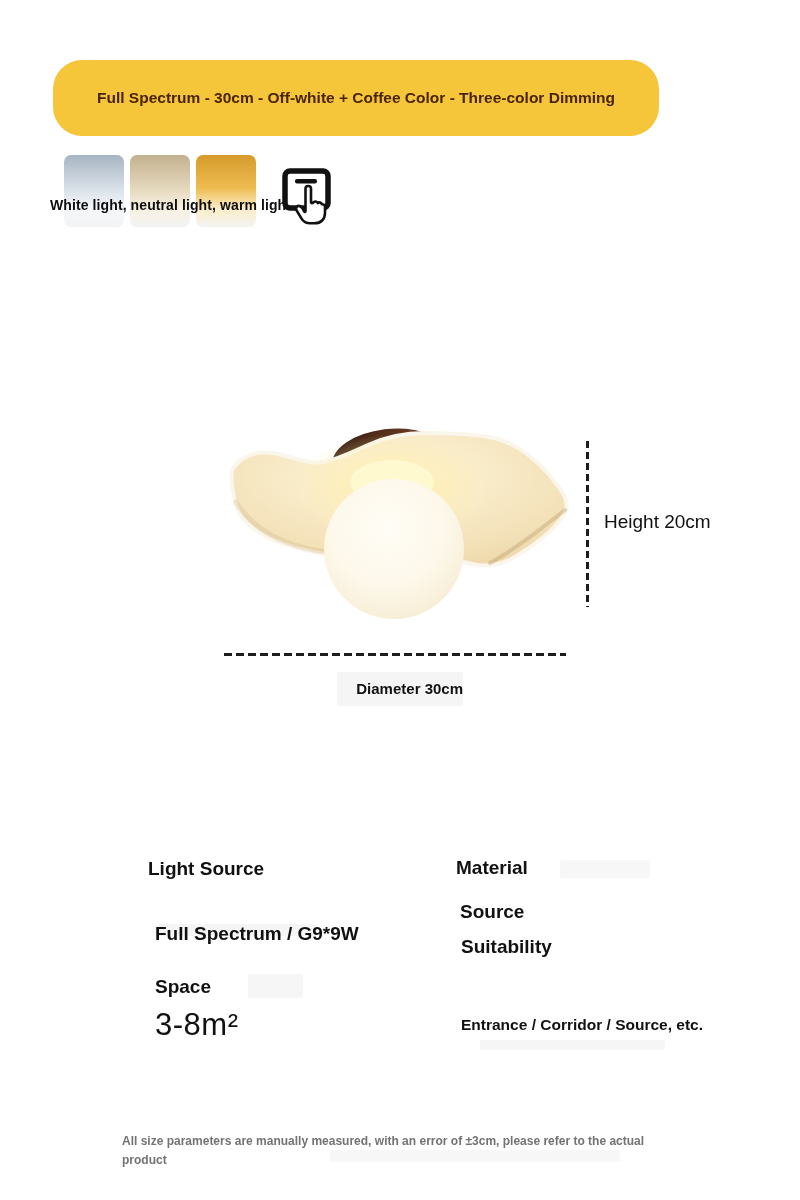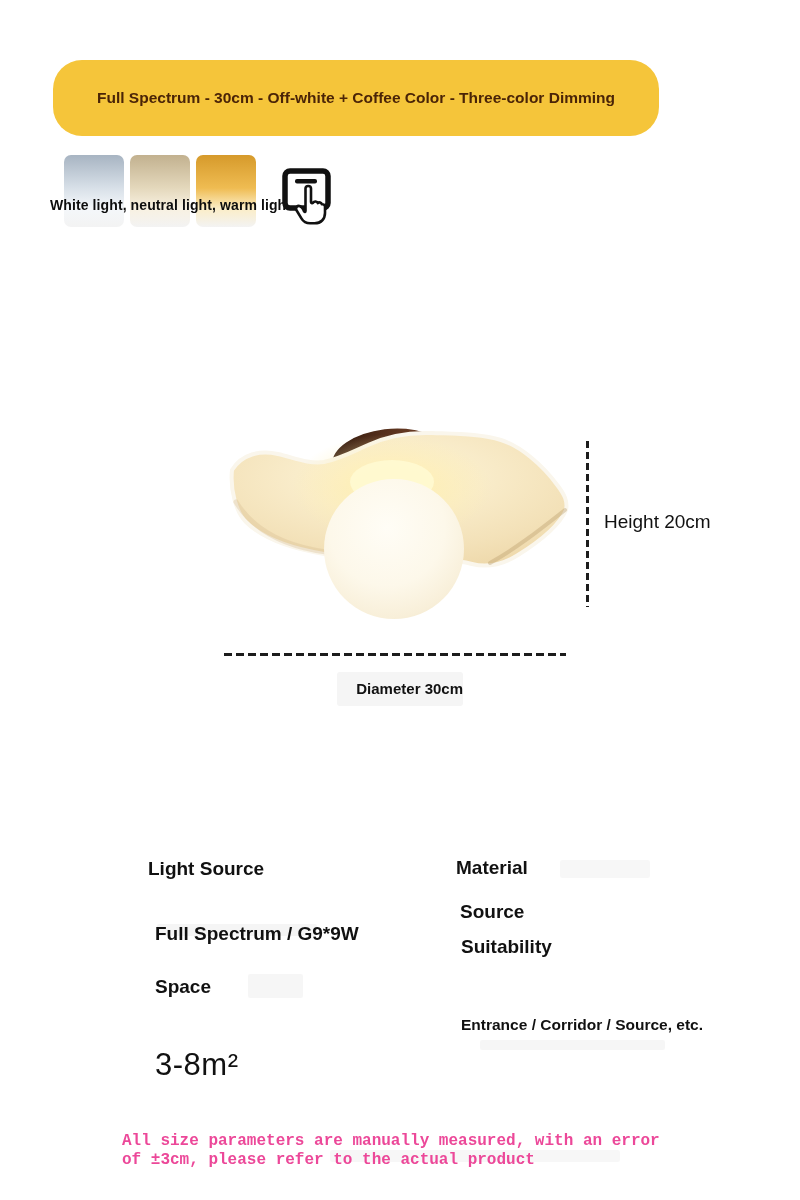--- a/index.html
+++ b/index.html
@@ -45,35 +45,35 @@
   .height-label{left:604px;top:511px;font-weight:normal;font-size:19px;white-space:nowrap;}
   .diameter-bg{left:337px;top:672px;width:126px;height:34px;background:#f5f5f5;border-radius:3px;}
   .diameter-label{left:337px;top:680px;width:126px;text-align:right;font-weight:bold;font-size:15px;}
 
   
   .spec-h{font-weight:bold;font-size:19px;white-space:nowrap;}
   .spec-v{font-weight:bold;font-size:19px;white-space:nowrap;}
   .ls-h{left:148px;top:858px;} .ls-v{left:155px;top:901px;margin-top:22px;}
   .mat-h{left:456px;top:857px;} .mat-v{left:460px;top:901px;}
   .sp-h{left:155px;top:976px;}
-  .sp-v{left:155px;top:1007px;font-weight:400;font-size:31px;letter-spacing:0.5px;margin-top:40px;}
+  .sp-v{left:155px;top:1007px;font-weight:400;font-size:31px;letter-spacing:0.5px;}
   .su-h{left:461px;top:936px;}
   .su-v{left:461px;top:1016px;font-size:15.5px;}
 
   .ghost{background:rgba(0,0,0,0.04);border-radius:2px;}
   .g1{left:157px;top:924px;width:160px;height:12px;}
   .g2{left:560px;top:860px;width:90px;height:18px;background:rgba(0,0,0,0.03);}
   .g3{left:248px;top:974px;width:55px;height:24px;background:rgba(0,0,0,0.035);}
   .g4{left:480px;top:1040px;width:185px;height:10px;background:rgba(0,0,0,0.035);}
   .g5{left:330px;top:1150px;width:290px;height:12px;background:rgba(0,0,0,0.03);}
 
   
   .footnote{
     left:122px;top:1132px;width:562px;
-    font-weight:bold;font-size:16px;line-height:19px;color:#ec4899;font-family:Liberation Mono, monospace;
+    font-weight:bold;font-size:12px;line-height:19px;color:#737373;
   }
 </style>
 </head>
 <body>
 
 <div class="abs banner" style="background: rgb(245, 197, 58);">
   <span style="color: rgb(74, 36, 7);">Full Spectrum - 30cm - Off-white + Coffee Color - Three-color Dimming</span>
 </div>
 
 <div class="abs swatch sw-0" style="background: linear-gradient(rgb(167, 180, 194) 0%, rgb(216, 224, 232) 46%, rgb(244, 247, 250) 74%, rgb(243, 243, 243) 100%);"></div>

